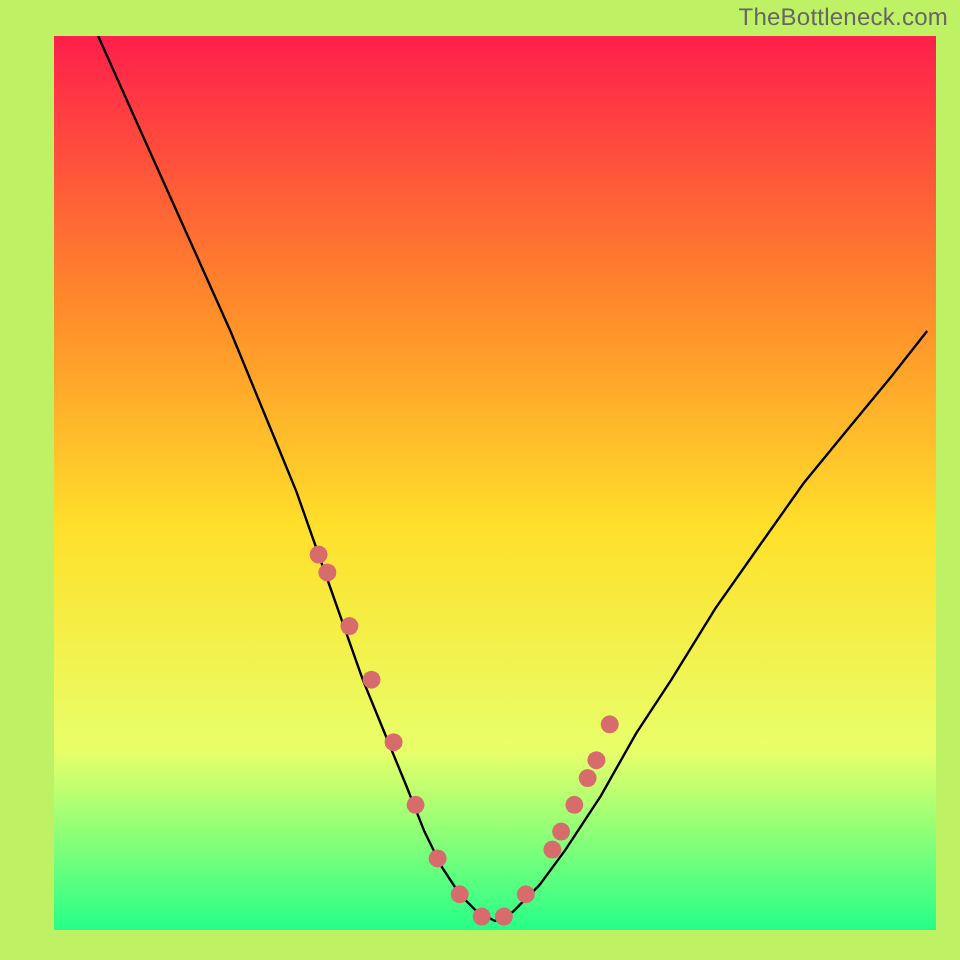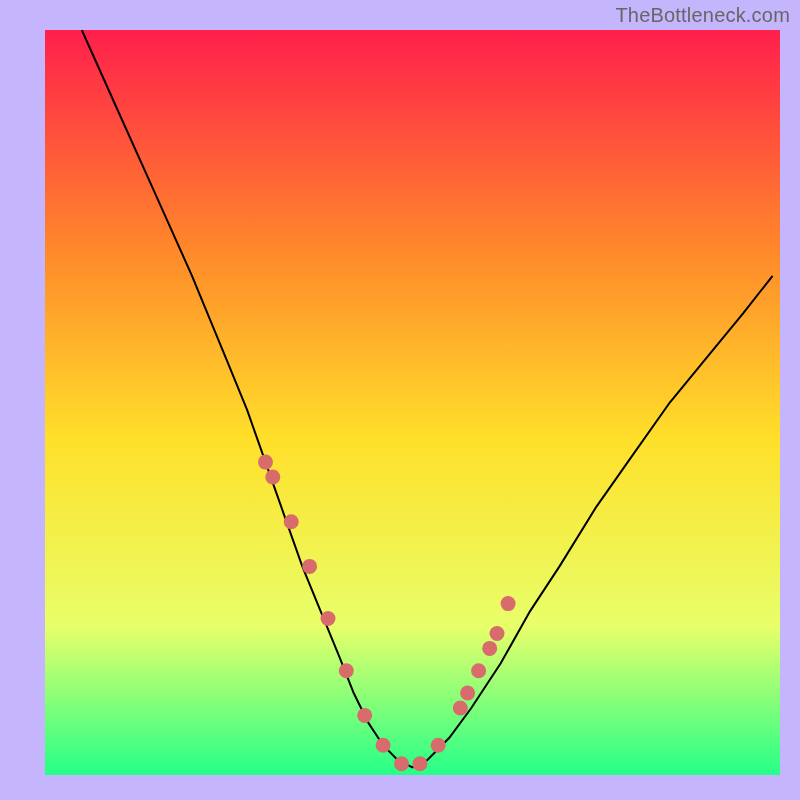--- a/index.html
+++ b/index.html
@@ -8,21 +8,21 @@
     width: 800px;
     height: 800px;
     background: #000;
     font-family: Arial, Helvetica, sans-serif;
     overflow: hidden;
   }
   .frame {
     position: relative;
     width: 800px;
     height: 800px;
-    background: #c4b5fd;
+    background: #bef264;
   }
   .watermark {
     position: absolute;
     top: 4px;
     right: 10px;
     color: #666;
     font-size: 20px;
     font-weight: 500;
     letter-spacing: 0.2px;
     user-select: none;

